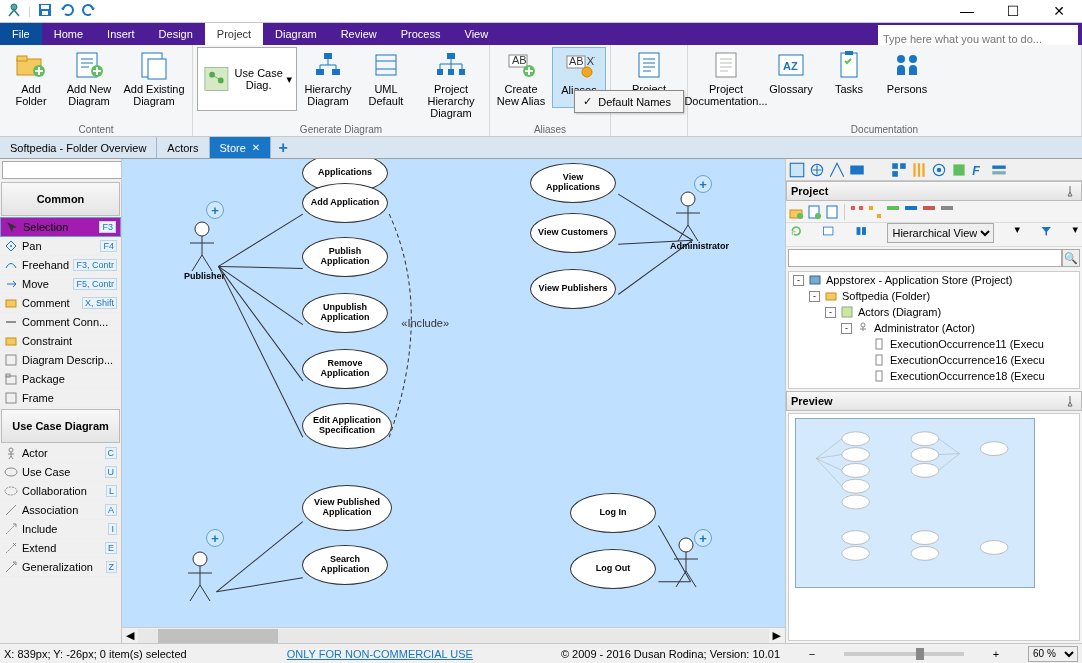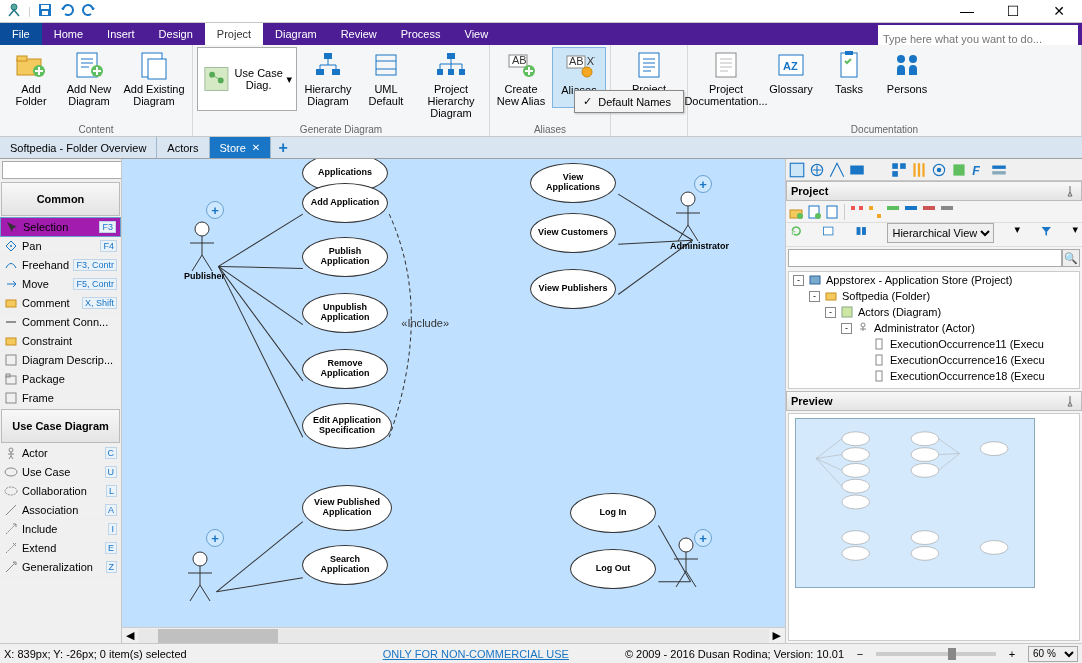--- a/index.html
+++ b/index.html
@@ -62,21 +62,21 @@
 .projtoolbar .sep{width:1px;height:16px;background:#ccc;margin:0 2px}
 .viewrow{height:24px;display:flex;align-items:flex-start;gap:20px;padding:0 4px;border-bottom:1px solid #ddd}
 .viewrow select{flex:1;height:20px;border:1px solid #aaa}
 .tree{flex:0 0 118px;overflow:auto;background:#fff;border:1px solid #ccc;margin:2px;font-size:11px}
 .tree .node{display:flex;align-items:center;gap:4px;padding:1px 0;white-space:nowrap}
 .tree .exp{width:11px;height:11px;border:1px solid #888;display:flex;align-items:center;justify-content:center;font-size:9px;line-height:1;cursor:pointer;background:#fff}
 .tree .tico{width:14px;height:14px;flex-shrink:0}
 .preview{flex:1;display:flex;flex-direction:column;min-height:0}
 .preview .img{flex:1;background:#fff;border:1px solid #ccc;margin:2px;position:relative;overflow:hidden}
 .preview .img .mini{position:absolute;background:#d4e9fb;border:1px solid #8ab;top:4px;left:6px;right:44px;height:170px}
-.statusbar{height:20px;background:#f0f0f0;border-top:1px solid #c8c8c8;display:flex;align-items:center;padding:0 4px;gap:8px}
+.statusbar{height:20px;background:#f0f0f0;border-top:1px solid #c8c8c8;display:flex;align-items:center;padding:0 4px;gap:24px}
 .statusbar .link{color:#1975c5;text-decoration:underline}
 .statusbar .spacer{flex:1}
 .statusbar .slider{width:120px;height:4px;background:#ccc;position:relative}
 .statusbar .slider .thumb{position:absolute;left:60%;top:-4px;width:8px;height:12px;background:#888}
 .statusbar select{width:50px;height:16px;border:1px solid #aaa;font-size:10px}
 </style>
 </head>
 <body>
 
 <div class="titlebar">

